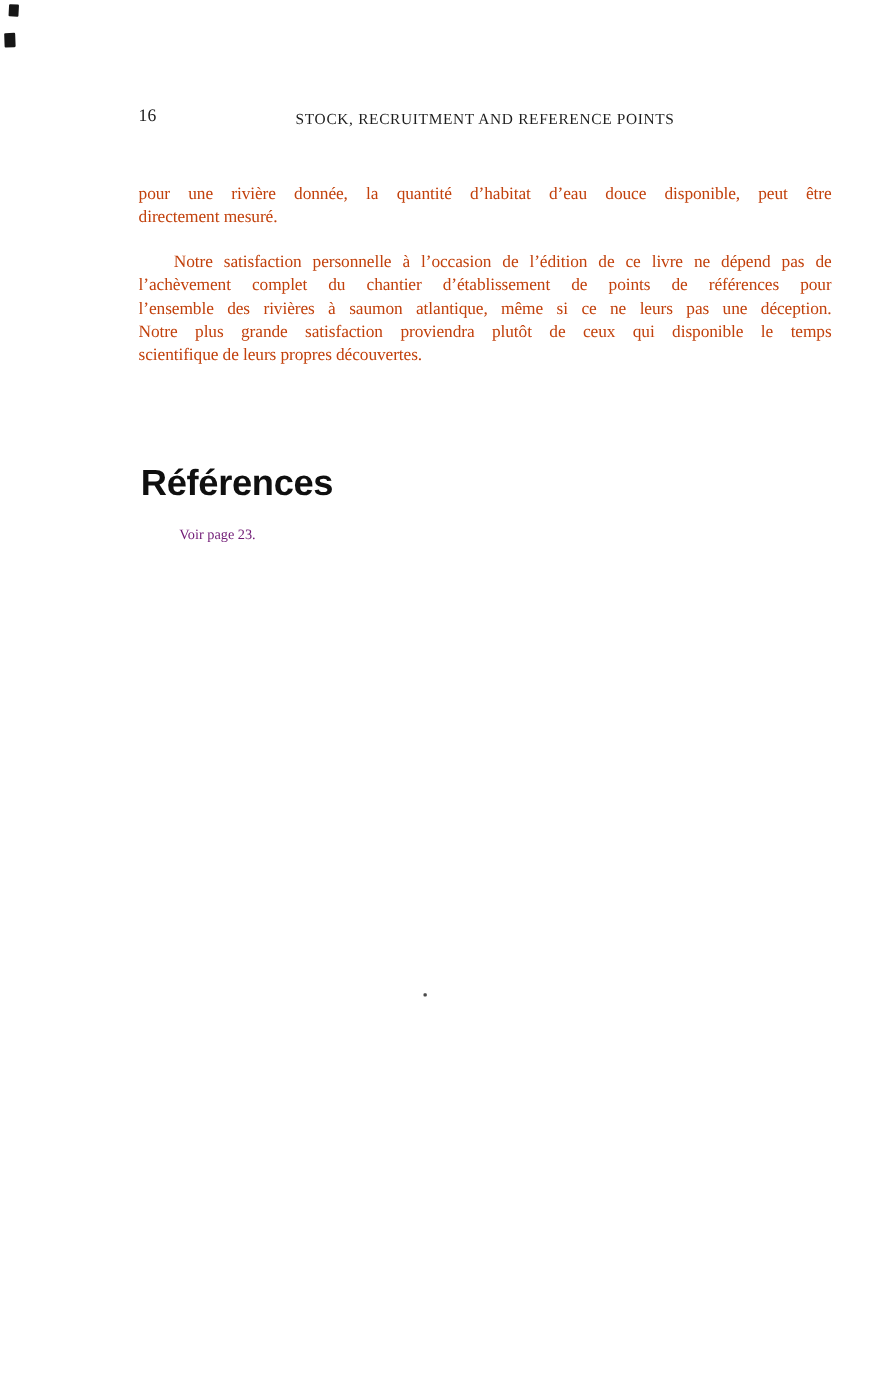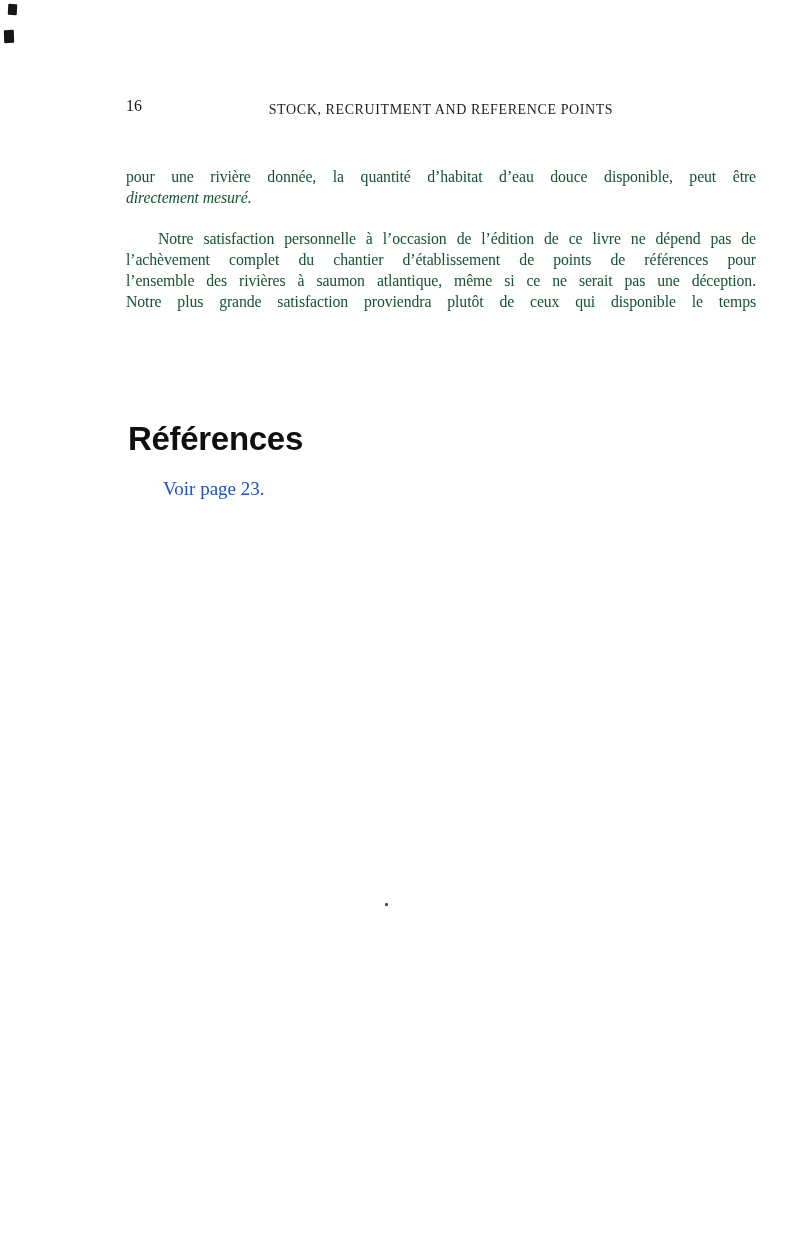--- a/index.html
+++ b/index.html
@@ -46,51 +46,51 @@
     color: #1d1d1d;
     white-space: nowrap;
   }
   
   .body-col {
     position: absolute;
     left: 126px; top: 166px;
     width: 630px;
     font-size: 15.8px;
     line-height: 21px;
-    color: #14532d;
+    color: #c2410c;
   }
   .para { margin: 0; padding: 0; }
   .para.p2 { margin-top: 20px; }
   .ln {
     display: block;
     text-align: justify;
     text-align-last: justify;
     letter-spacing: -0.1px;
     max-height: 21px;
     overflow: hidden;
   }
-  .ln.last { text-align-last: left; font-style: italic; }
+  .ln.last { text-align-last: left; }
   .ln.indent { text-indent: 32px; }
   
   .refs-heading {
     position: absolute;
     left: 128px; top: 420px;
     margin: 0;
     font-family: "Liberation Sans", sans-serif;
     font-weight: bold;
     font-size: 33px;
     letter-spacing: -0.3px;
     color: #0f0f0f;
   }
   .refs-note {
     position: absolute;
     left: 163px; top: 478px;
     margin: 0;
-    font-size: 19px;
-    color: #1d4ed8;
+    font-size: 13px;
+    color: #701a75;
   }
 </style>
 </head>
 <body>
 
 <div class="page">
 
   <div class="corner-mark m1"></div>
   <div class="corner-mark m2"></div>
 
@@ -101,22 +101,23 @@
   </div>
 
   <div class="body-col">
     <p class="para p1">
       <span class="ln">pour une rivière donnée, la quantité d’habitat d’eau douce disponible, peut être</span>
       <span class="ln last">directement mesuré.</span>
     </p>
     <p class="para p2">
       <span class="ln indent">Notre satisfaction personnelle à l’occasion de l’édition de ce livre ne dépend pas de</span>
       <span class="ln">l’achèvement complet du chantier d’établissement de points de références pour</span>
-      <span class="ln">l’ensemble des rivières à saumon atlantique, même si ce ne serait pas une déception.</span>
+      <span class="ln">l’ensemble des rivières à saumon atlantique, même si ce ne leurs pas une déception.</span>
       <span class="ln">Notre plus grande satisfaction proviendra plutôt de ceux qui disponible le temps</span>
+      <span class="ln last">scientifique de leurs propres découvertes.</span>
     </p>
   </div>
 
   <h2 class="refs-heading">Références</h2>
 
   <p class="refs-note">Voir page 23.</p>
 
   <div class="speck"></div>
 
 </div>

